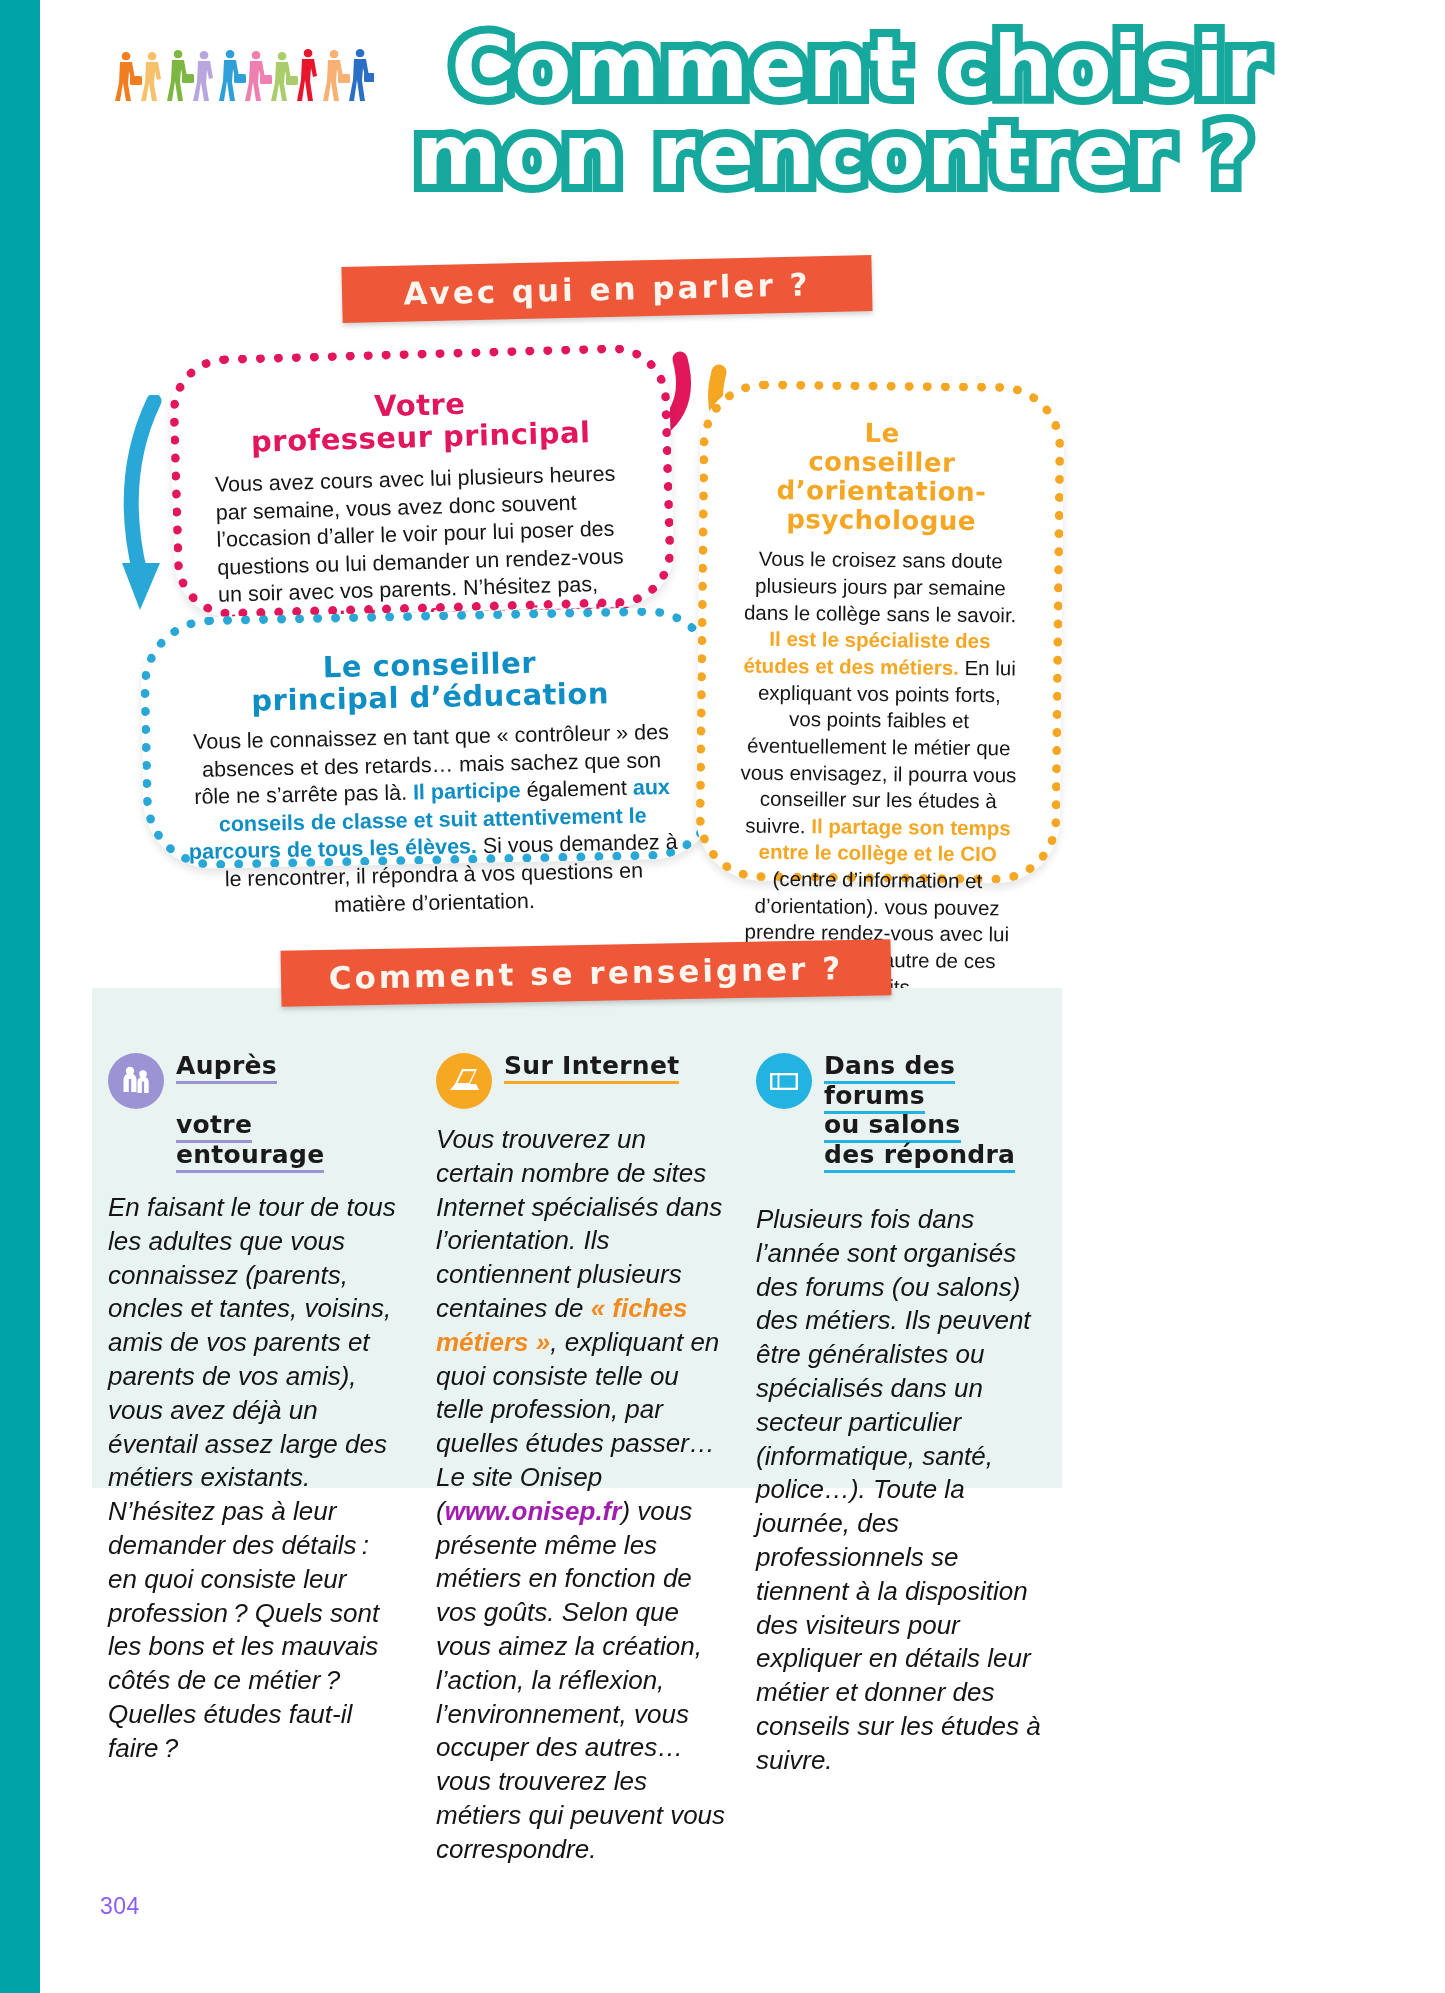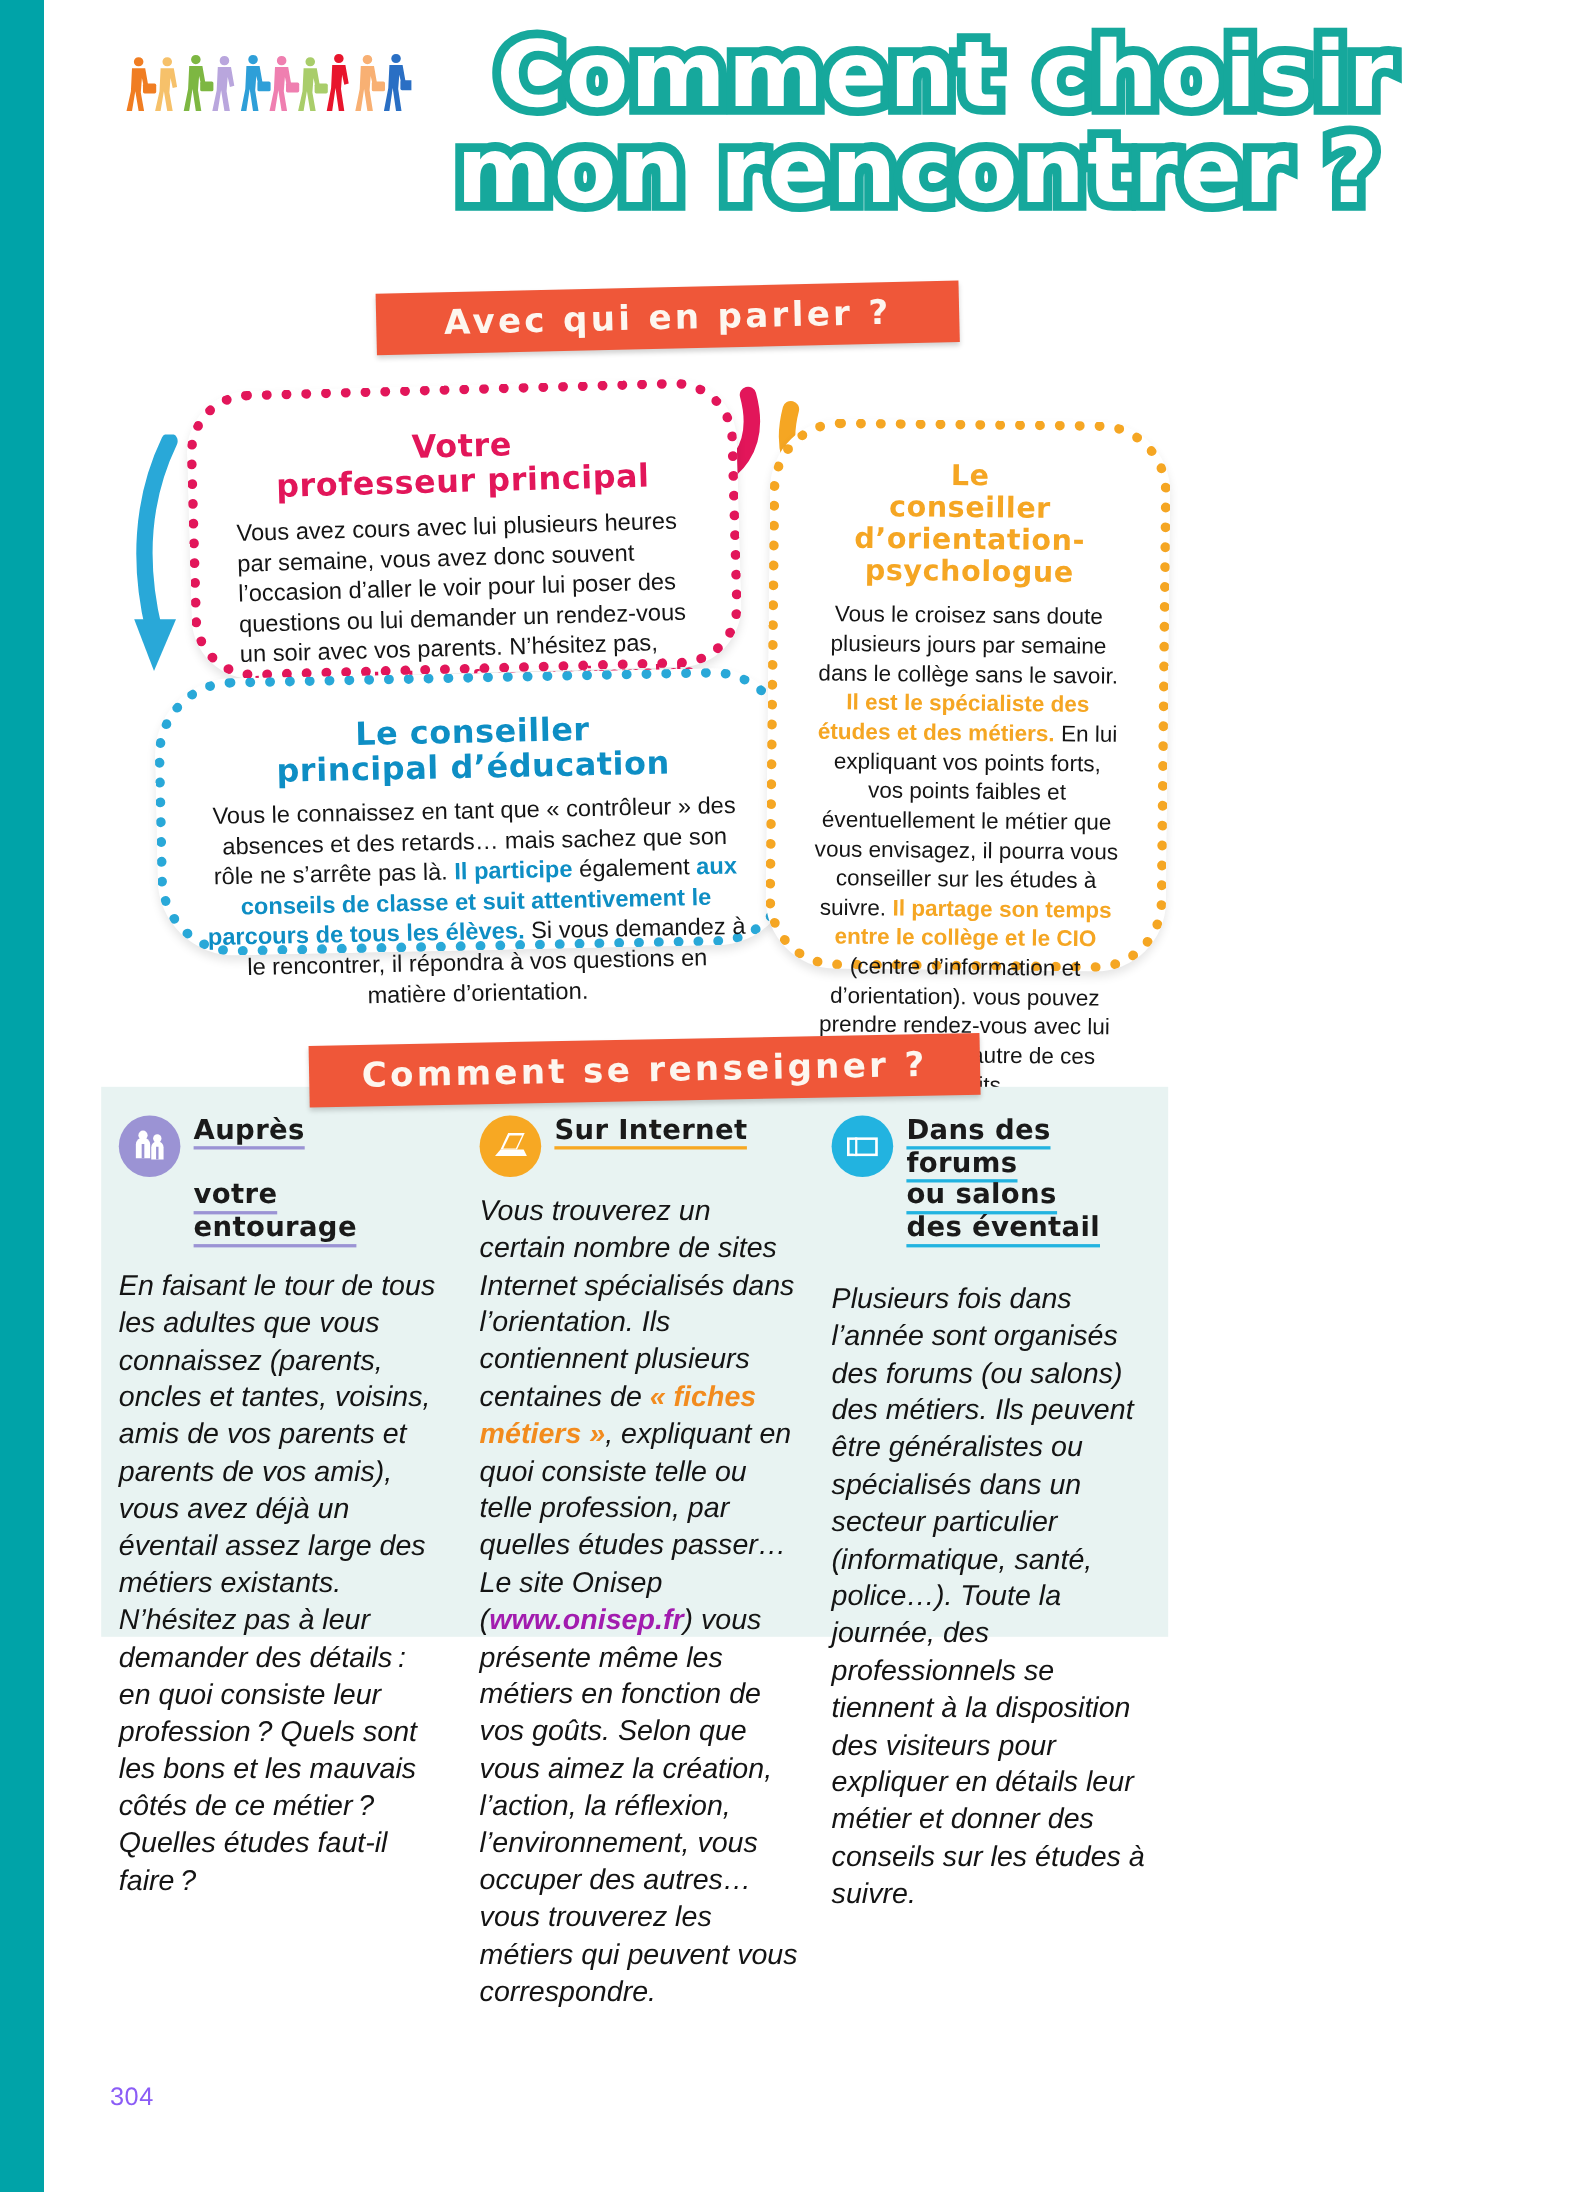--- a/index.html
+++ b/index.html
@@ -93,21 +93,21 @@
   .arrow-svg{position:absolute;pointer-events:none;}
   #arrow-cyan{left:118px;top:395px;}
   #arrow-pink{left:562px;top:345px;}
   #arrow-orange{left:707px;top:362px;}
 
   
   #bottom-panel{position:absolute;left:92px;top:988px;width:970px;height:500px;
     background:#e8f3f2;}
   #cols{position:absolute;left:92px;top:1010px;width:980px;height:480px;
     display:flex;gap:0;}
-  .col{box-sizing:border-box;}
+  .col{box-sizing:border-box;margin-top:39px;}
   .col-1{width:330px;padding:0 18px 0 16px;}
   .col-2{width:320px;padding:0 16px 0 14px;}
   .col-3{width:330px;padding:0 16px 0 14px;}
 
   .col-head{display:flex;align-items:flex-start;gap:12px;margin-bottom:14px;}
   .icon-circle{width:56px;height:56px;border-radius:50%;flex:0 0 56px;
     display:flex;align-items:center;justify-content:center;margin-top:4px;}
   .ic-purple{background:#9b93d4;}
   .ic-orange{background:#f7a823;}
   .ic-cyan{background:#22b3e0;}
@@ -280,21 +280,21 @@
         <svg width="38" height="38" viewBox="0 0 38 38">
           <rect x="5" y="11" width="28" height="17" fill="#ffffff"></rect>
           <rect x="7.4" y="13.3" width="23.2" height="12.4" fill="#22b3e0"></rect>
           <rect x="12.2" y="11" width="2.2" height="17" fill="#ffffff"></rect>
           <rect x="11" y="13.3" width="1.4" height="12.4" fill="#22b3e0"></rect>
         </svg>
       </div>
       <div class="head-text ul-cyan">
         <span>Dans des forums</span><br>
         <span>ou salons</span><br>
-        <span>des éventail</span>
+        <span>des répondra</span>
       </div>
     </div>
     <div class="col-body">
       <span>Plusieurs fois dans l’année sont organisés des forums (ou salons) des métiers. Ils peuvent être généralistes ou spécialisés dans un secteur particulier (informatique, santé, police…). Toute la journée, des professionnels se tiennent à la disposition des visiteurs pour expliquer en détails leur métier et donner des conseils sur les études à suivre.</span>
     </div>
   </div>
 
 </div>
 
 </body></html>

